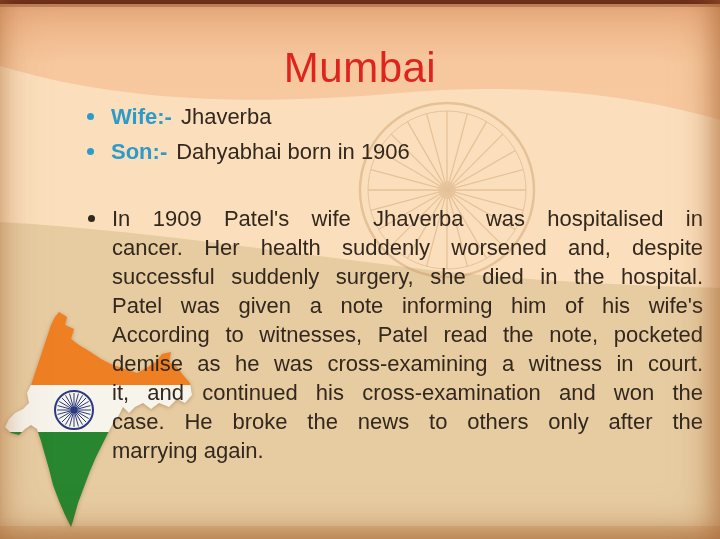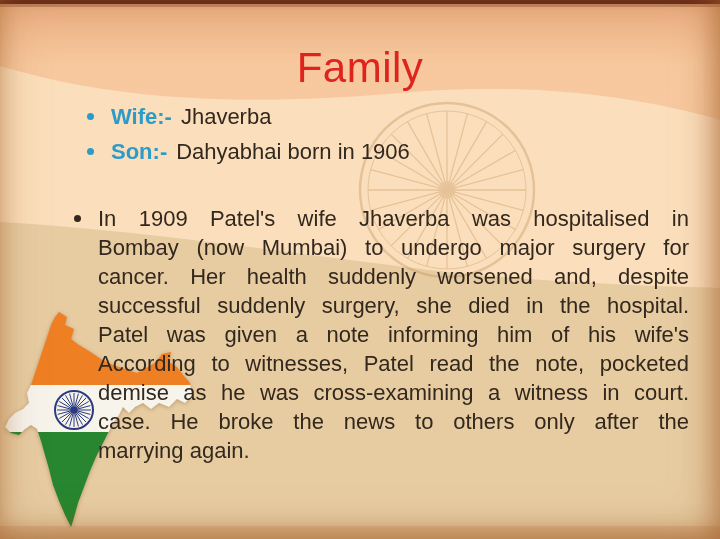--- a/index.html
+++ b/index.html
@@ -14,21 +14,21 @@
   .title{
     position:absolute;top:44px;left:0;width:720px;margin:0;
     text-align:center;font-size:42px;line-height:1.15;font-weight:400;
     color:#df241d;letter-spacing:.5px;
   }
   .bullets{position:absolute;left:16px;top:99px;width:720px;margin:0;padding:0;list-style:none;}
   .bullet{position:relative;height:35px;line-height:35px;padding-left:95px;
           font-size:22px;color:#32281e;}
   .bdot{position:absolute;left:71px;top:14px;width:7px;height:7px;border-radius:50%;background:#2d9bc9;}
   .blabel{color:#2d9bc9;font-weight:700;margin-right:9px;}
-  .para{position:absolute;left:98px;top:204px;width:591px;}
+  .para{position:absolute;left:112px;top:204px;width:591px;}
   .pdot{position:absolute;left:-24px;top:11px;width:7px;height:7px;border-radius:50%;background:#32281e;}
   .pline{
     font-size:22px;line-height:29px;color:#32281e;
     text-align:justify;text-align-last:justify;
   }
   .pline.last{text-align-last:left;}
   .vignette{
     position:absolute;left:0;top:0;width:720px;height:539px;pointer-events:none;
     box-shadow:
       inset 0 0 52px rgba(158,88,38,.26),
@@ -111,40 +111,40 @@
         <line x1="72" y1="83" x2="72" y2="117"></line>
         <line x1="76.4" y1="83.6" x2="67.6" y2="116.4"></line>
         <line x1="80.5" y1="85.3" x2="63.5" y2="114.7"></line>
         <line x1="84" y1="88" x2="60" y2="112"></line>
         <line x1="86.7" y1="91.5" x2="57.3" y2="108.5"></line>
         <line x1="88.4" y1="95.6" x2="55.6" y2="104.4"></line>
       </g>
     </g>
   </svg>
 
-  <h1 class="title">Family</h1>
+  <h1 class="title">Mumbai</h1>
 
   <ul class="bullets">
     <li class="bullet">
       <span class="bdot"></span>
       <span class="blabel">Wife:-</span><span class="bvalue">Jhaverba</span>
     </li>
     <li class="bullet">
       <span class="bdot"></span>
       <span class="blabel">Son:-</span><span class="bvalue">Dahyabhai born in 1906</span>
     </li>
   </ul>
 
   <div class="para">
     <span class="pdot"></span>
     <div class="pline">In 1909 Patel's wife Jhaverba was hospitalised in</div>
-    <div class="pline">Bombay (now Mumbai) to undergo major surgery for</div>
     <div class="pline">cancer. Her health suddenly worsened and, despite</div>
     <div class="pline">successful suddenly surgery, she died in the hospital.</div>
     <div class="pline">Patel was given a note informing him of his wife's</div>
     <div class="pline">According to witnesses, Patel read the note, pocketed</div>
     <div class="pline">demise as he was cross-examining a witness in court.</div>
+    <div class="pline">it, and continued his cross-examination and won the</div>
     <div class="pline">case. He broke the news to others only after the</div>
     <div class="pline last">marrying again.</div>
   </div>
 
   <div class="vignette"></div>
 </div>
 
 </body></html>

